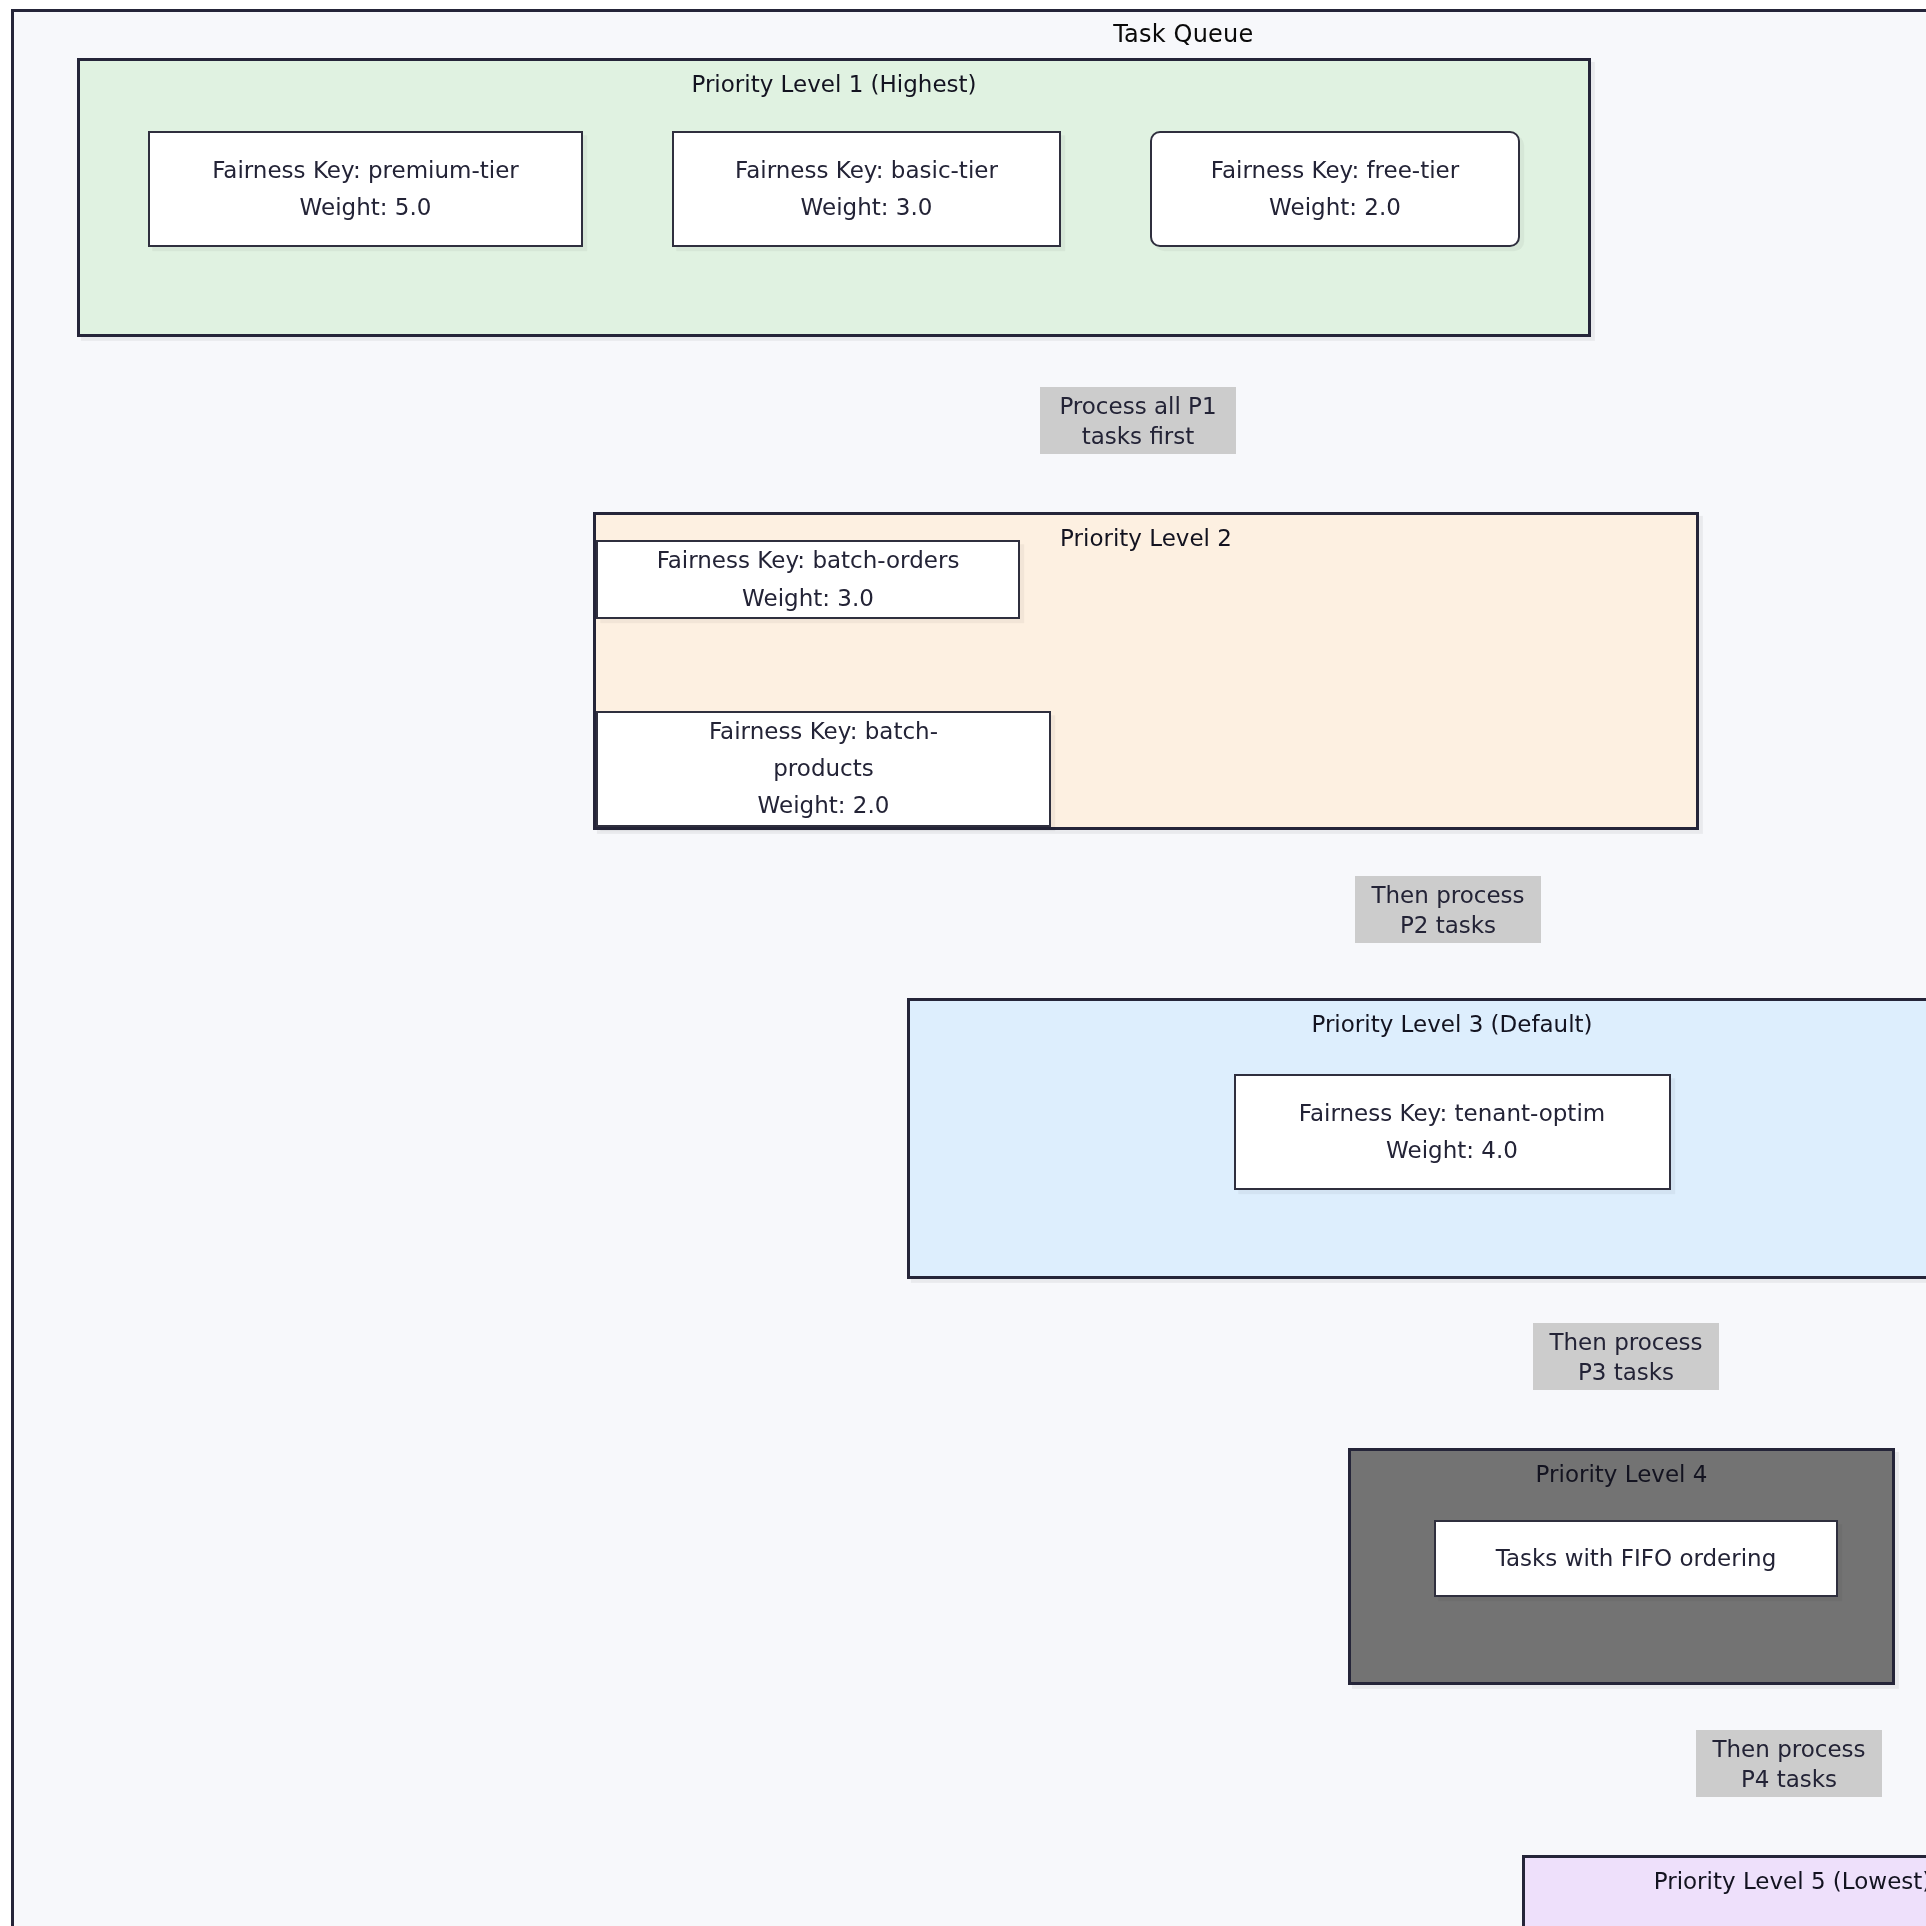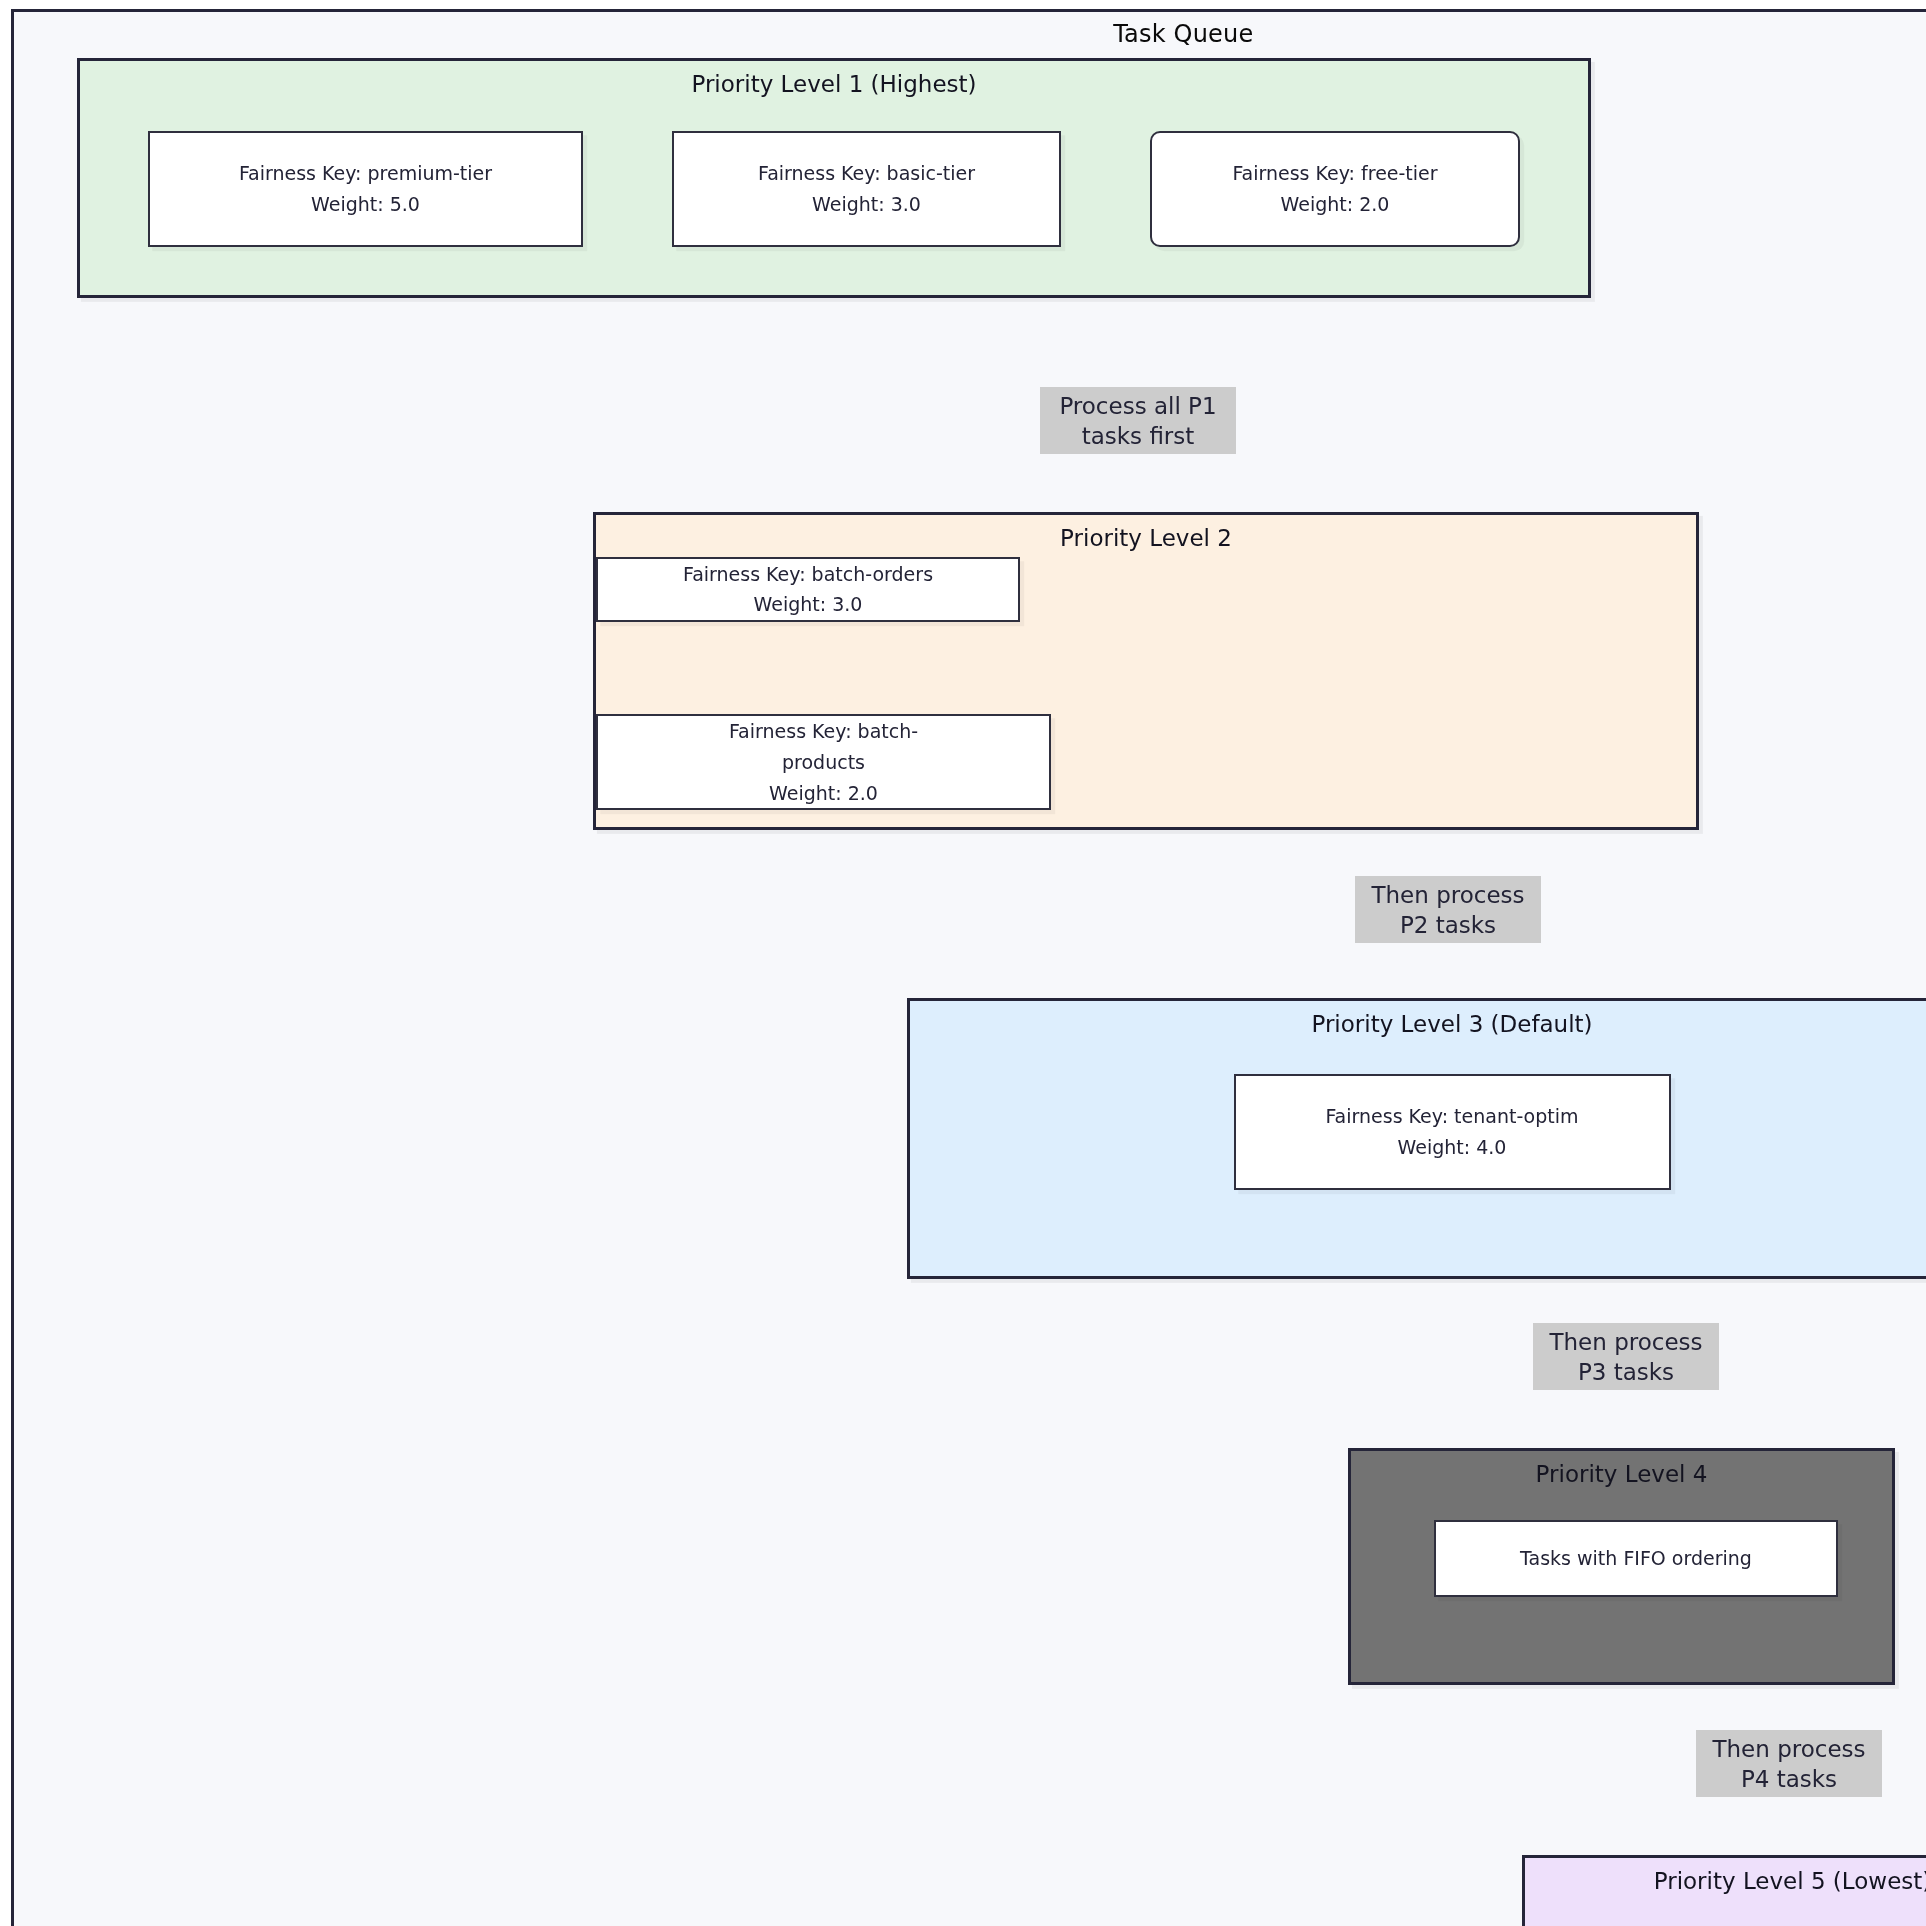--- a/index.html
+++ b/index.html
@@ -44,21 +44,21 @@
 
   
   .leaf{
     background:#ffffff;
     border:2.7px solid #2f2f3e;
     box-sizing:border-box;
     display:flex;flex-direction:column;justify-content:center;align-items:center;
     box-shadow:4.2px 4.2px 0 0 rgba(0,0,0,0.045);
     text-align:center;
   }
-  .leaf span{display:block;font-size:19px;color:#232336;line-height:1.62;}
+  .leaf span{display:block;font-size:23px;color:#232336;line-height:1.62;}
 
   
   .elabel{
     position:absolute;
     background:#cccccc;
     color:#232336;
     font-size:23px;line-height:1.32;
     text-align:center;
     padding:3.9px 6.2px 5.4px 6.2px;
     box-sizing:border-box;
@@ -99,21 +99,21 @@
       <path d="M3590,4375 L3420,4530 Q3330,4610 3330,4730 L3330,5560 Q3330,5680 3180,5790 L2760,6020" marker-end="url(#ah)" stroke-width="17"></path>
 
       <path d="M4645,5375 L4645,6020 Q4645,6090 4540,6120 L2760,6110" marker-end="url(#ah)" stroke-width="17"></path>
     </g>
   </svg>
 
   <div class="tq-outer">
     <div class="tq-title">Task Queue</div>
   </div>
 
-  <div class="plevel" style="left:77px;top:58px;width:1514px;height:240px;background:#e0f2e1;">
+  <div class="plevel" style="left:77px;top:58px;width:1514px;height:279px;background:#e0f2e1;">
     <div class="pl-title">Priority Level 1 (Highest)</div>
     <div class="pl-body" style="top:70px;height:127px;gap:89px;">
       <div class="leaf" style="width:435px;height:116px;">
         <span>Fairness Key: premium-tier</span>
         <span>Weight: 5.0</span>
       </div>
       <div class="leaf" style="width:389px;height:116px;">
         <span>Fairness Key: basic-tier</span>
         <span>Weight: 3.0</span>
       </div>

